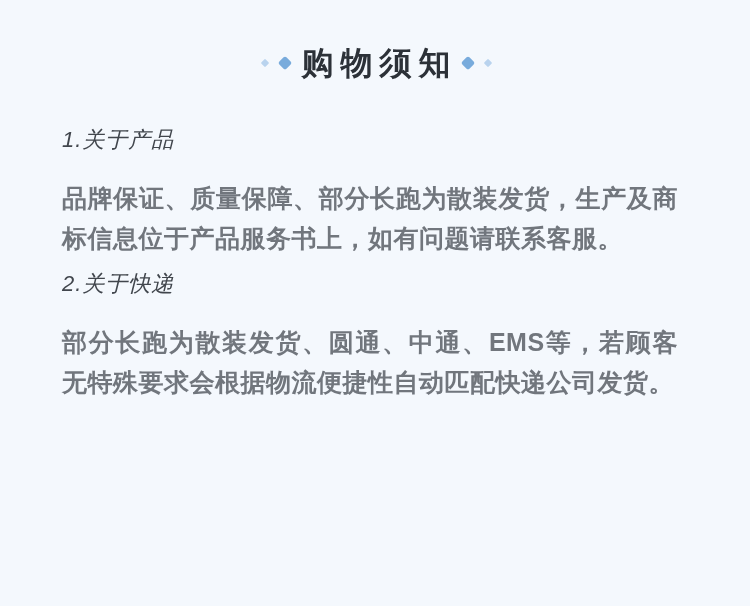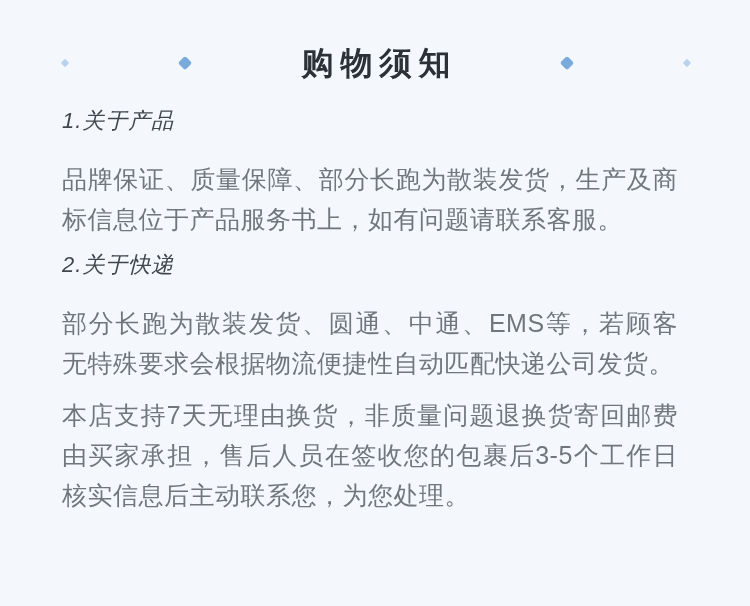--- a/index.html
+++ b/index.html
@@ -15,23 +15,23 @@
   }
   .page {
     box-sizing: border-box;
     width: 750px;
     height: 606px;
     padding: 46px 60px 0 62px;
   }
   .title-row {
     display: flex;
     align-items: center;
-    justify-content: space-between;
+    justify-content: center;
     gap: 12px;
-    margin: 0 0 27px 0;
+    margin: 0 0 46px 0;
     height: 34px;
   }
   .page-title {
     font-size: 32px;
     line-height: 34px;
     font-weight: 700;
     color: #2c3138;
     letter-spacing: 7px;
     margin: 0 -7px 0 0;
     white-space: nowrap;
@@ -61,21 +61,21 @@
     line-height: 28px;
     font-weight: 400;
     color: #41464d;
     margin: 0 0 24px 0;
     letter-spacing: 1px;
     font-style: italic;
   }
   .section-body {
     font-size: 25px;
     line-height: 40px;
-    font-weight: 400;
+    font-weight: 700;
     color: #71767d;
     margin: 0 12px 12px 0;
     letter-spacing: 0.5px;
     text-align: justify;
   }
 </style>
 </head>
 <body>
 
 <div class="page">
@@ -92,16 +92,15 @@
     <h2 class="section-heading">1.关于产品</h2>
     <p class="section-body">品牌保证、质量保障、部分长跑为散装发货，生产及商标信息位于产品服务书上，如有问题请联系客服。</p>
   </section>
 
   <section class="notice-section">
     <h2 class="section-heading">2.关于快递</h2>
     <p class="section-body">部分长跑为散装发货、圆通、中通、EMS等，若顾客无特殊要求会根据物流便捷性自动匹配快递公司发货。</p>
   </section>
 
   <section class="notice-section">
-    <p class="section-body">本店支持7天无理由换货，非质量问题退换货寄回邮费由买家承担，售后人员在签收您的包裹后3-5个工作日核实信息后主动联系您，为您处理。</p>
   </section>
 
 </div>
 
 </body></html>

